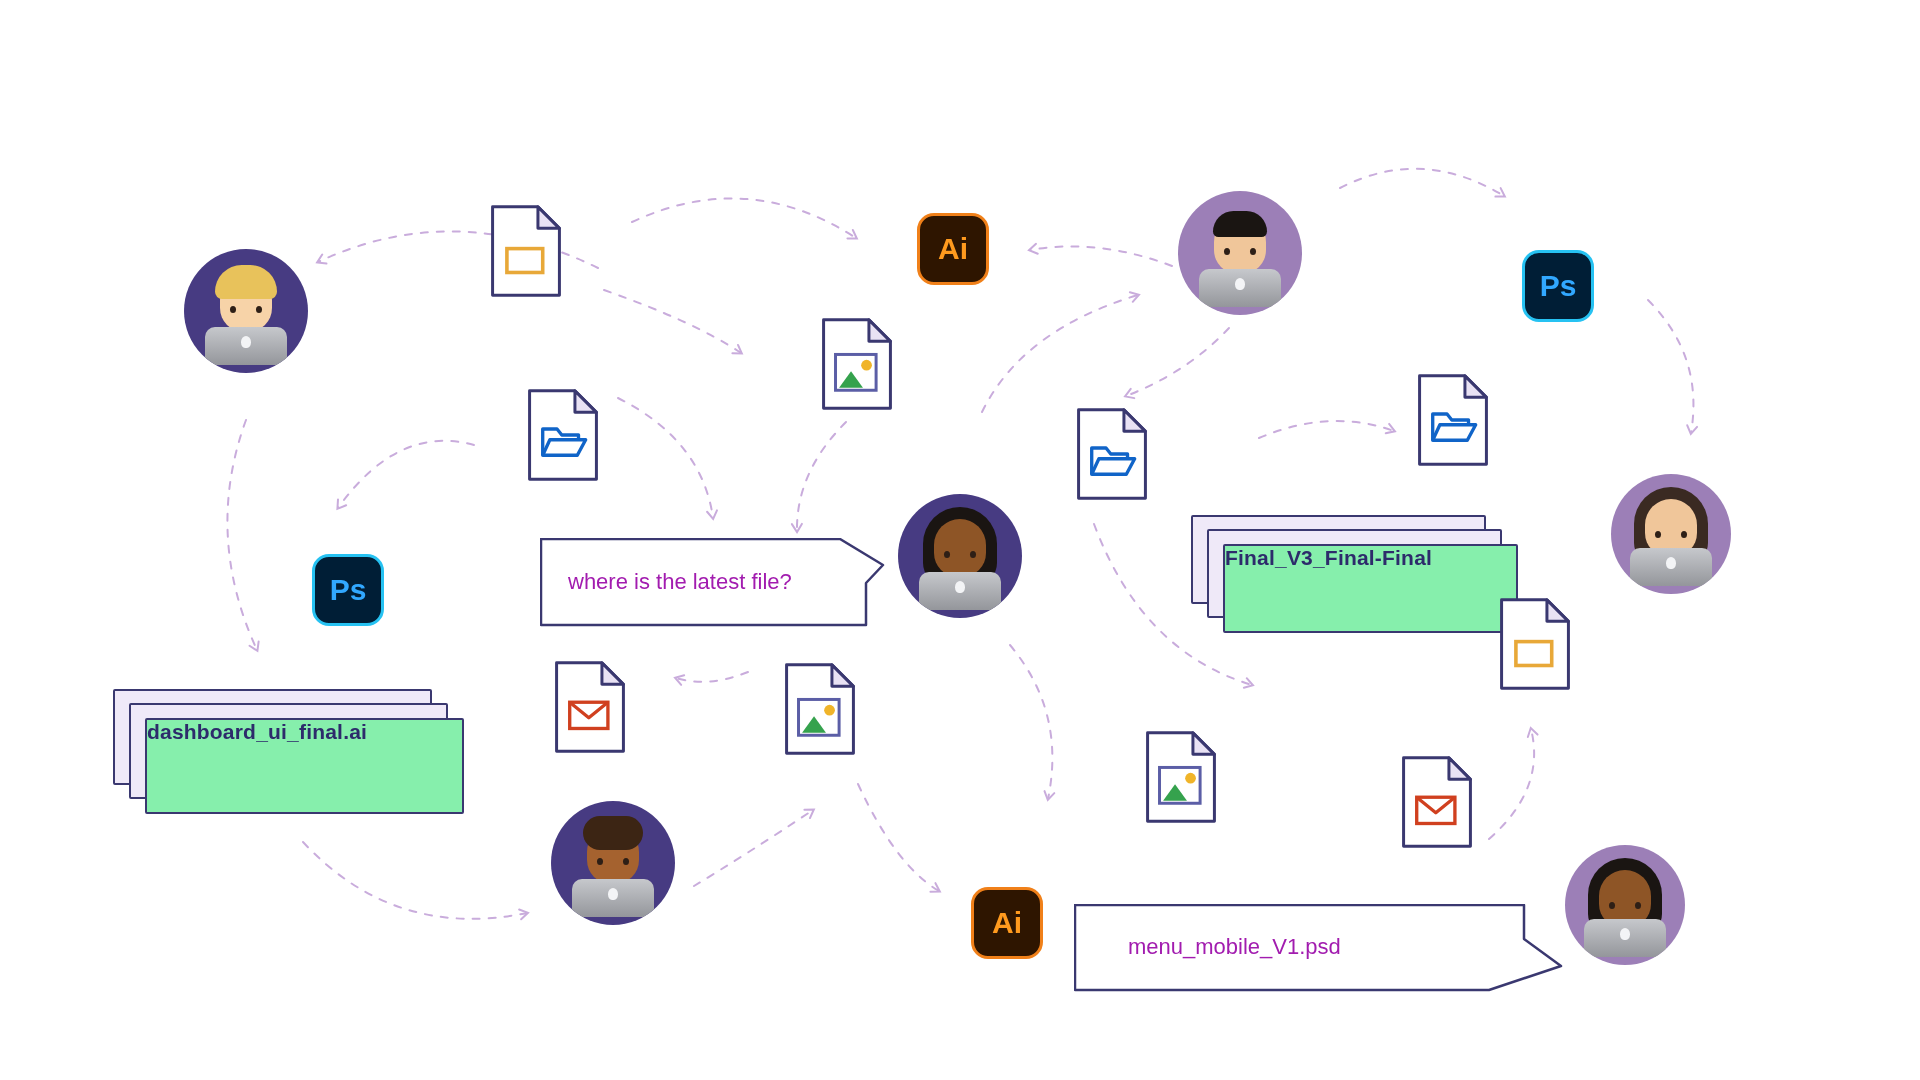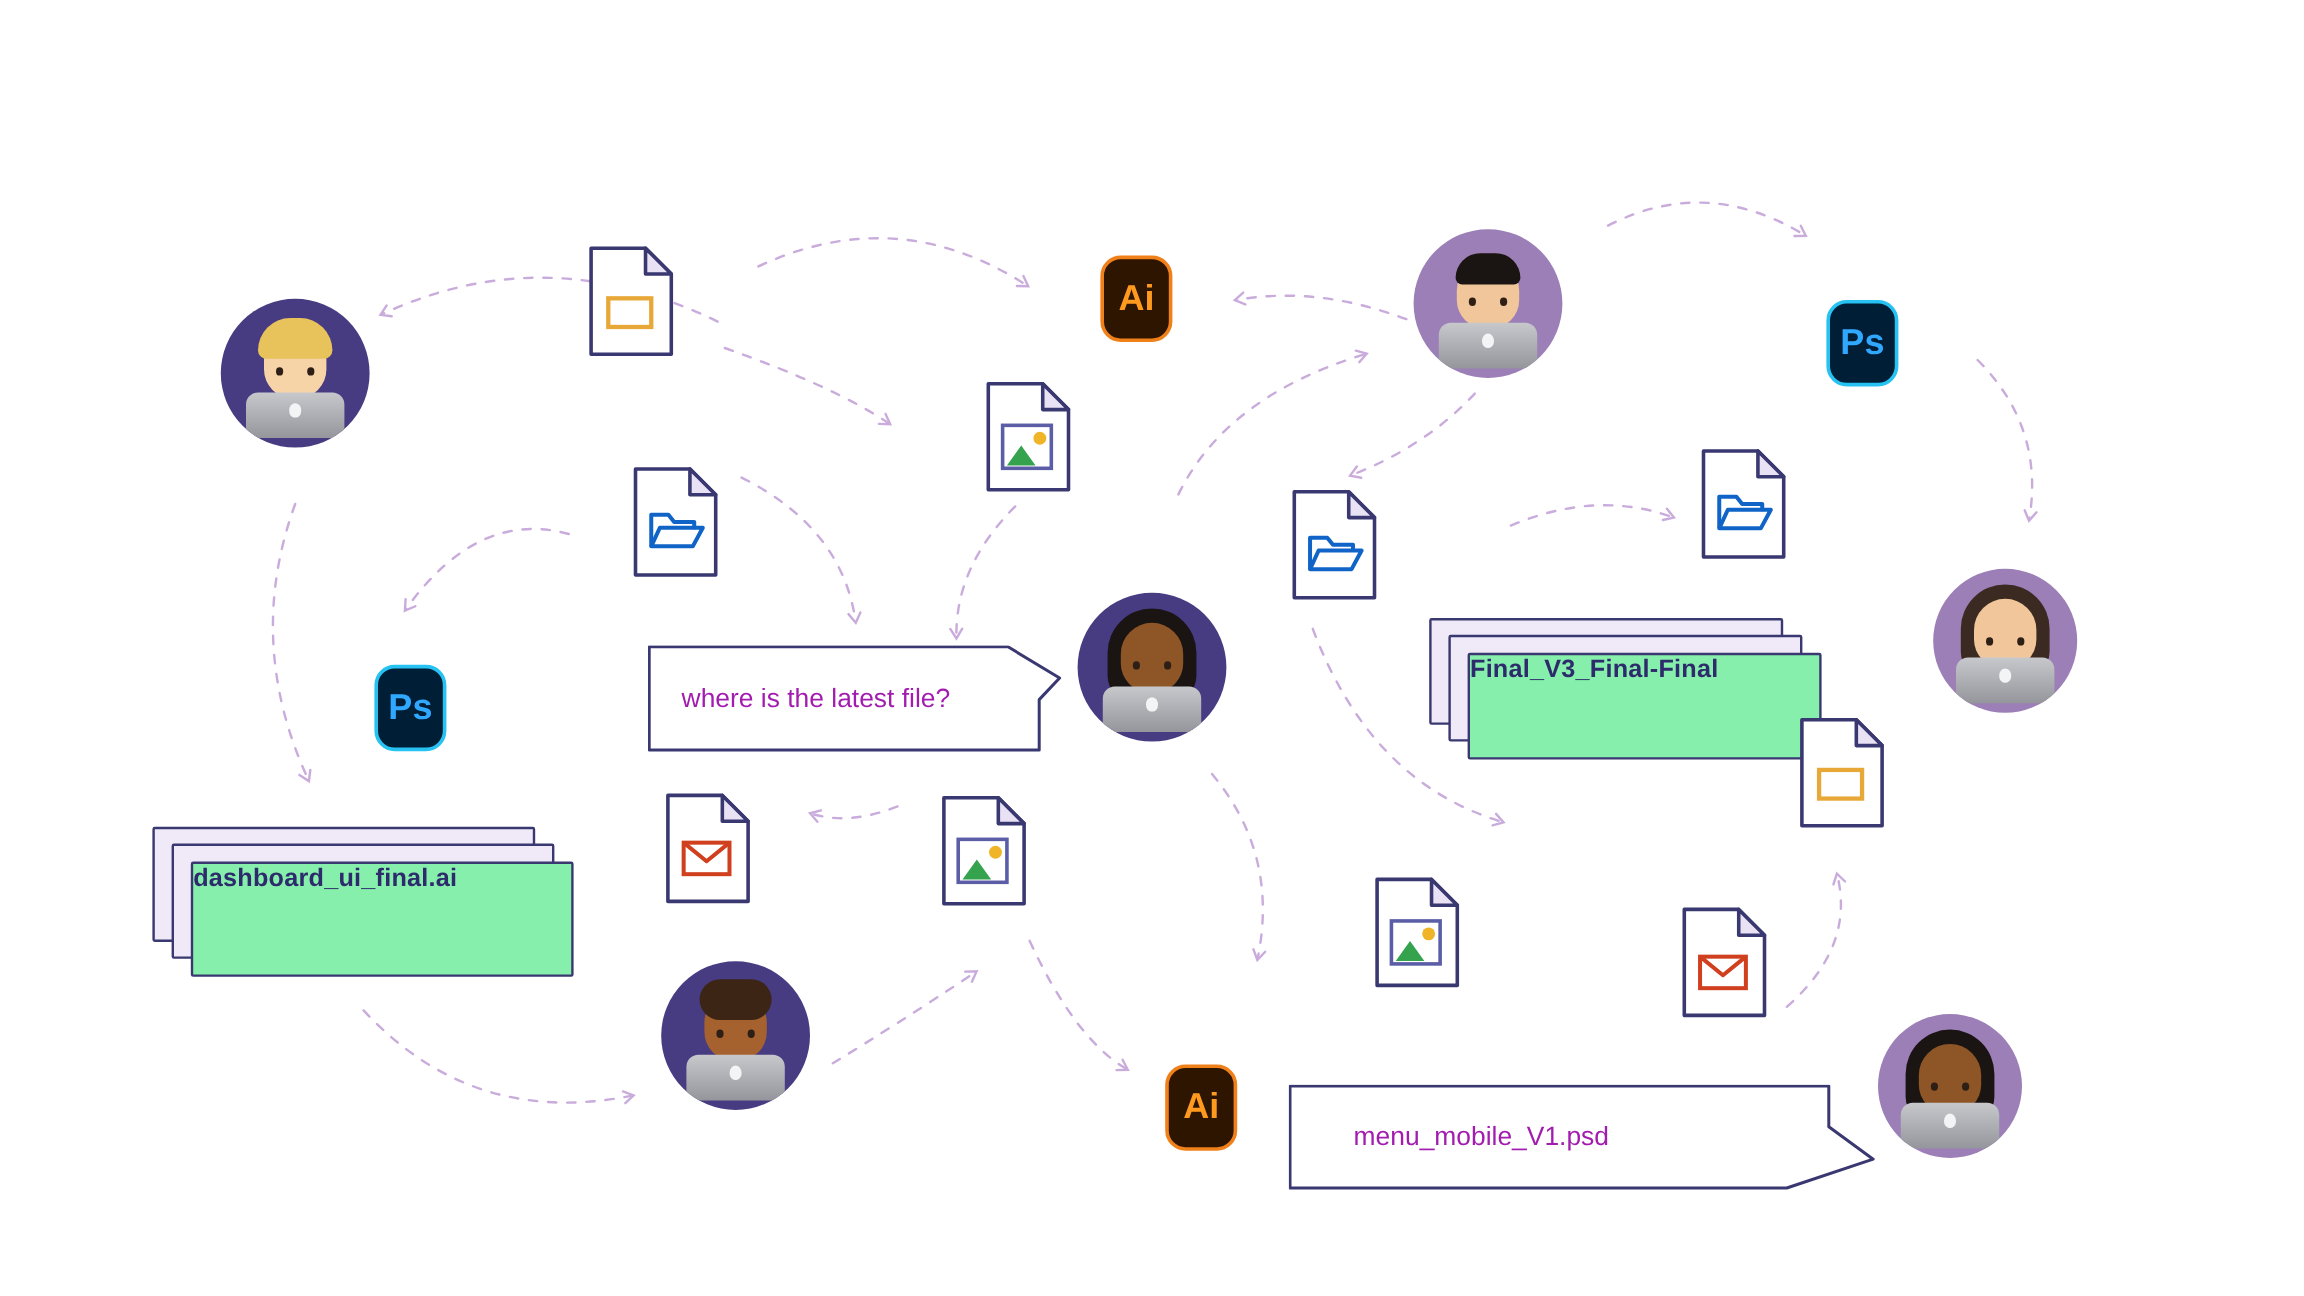--- a/index.html
+++ b/index.html
@@ -23,21 +23,21 @@
   .laptop { position:absolute; left:50%; transform:translateX(-50%); bottom:8px; width:82px; height:38px;
             background:linear-gradient(180deg,#C6C8CC,#94969B); border-radius:10px 10px 4px 4px; }
   .laptop::after { content:""; position:absolute; left:50%; top:9px; transform:translateX(-50%);
             width:10px; height:12px; background:#F3F4F6; border-radius:50% 50% 46% 46%; }
   .skin-light { background:#F7D3A8; } .skin-tan { background:#F0C69A; }
   .skin-brown { background:#A5622F; } .skin-deep { background:#8E5526; }
   .hair-blonde { background:#E8C25B; } .hair-black { background:#1A1512; }
   .hair-darkbrown { background:#3A2A22; } .hair-curl { background:#3C2514; }
 
   
-  .appicon { width:60px; height:72px; border-radius:17px; display:flex; align-items:center; justify-content:center;
+  .appicon { width:72px; height:72px; border-radius:17px; display:flex; align-items:center; justify-content:center;
              font-size:30px; font-weight:700; box-sizing:border-box; }
   .appicon.ps { background:#001E36; color:#31A8FF; border:3px solid #26C2F2; }
   .appicon.ai { background:#2E1500; color:#FF9A1E; border:3px solid #F08019; }
 
   
   .stack { }
   .sheet { position:absolute; box-sizing:border-box; border:2.5px solid #3A3870; border-radius:2px; background:#EFE9F8; }
   .sheet.front { background:#86efac; display:flex; }
   .label-text { font-size:21px; font-weight:700; color:#2D2B6B; letter-spacing:0.2px; white-space:nowrap; }
 
@@ -76,21 +76,21 @@
       <path d="M 1259 438 Q 1330 408 1394 431" marker-end="url(#arrow)"></path>
       <path d="M 1094 524 Q 1142 652 1252 685" marker-end="url(#arrow)"></path>
       <path d="M 1010 645 Q 1066 712 1048 799" marker-end="url(#arrow)"></path>
       <path d="M 858 784 Q 896 866 939 891" marker-end="url(#arrow)"></path>
       <path d="M 694 886 Q 747 854 813 810" marker-end="url(#arrow)"></path>
       <path d="M 303 842 Q 394 940 527 913" marker-end="url(#arrow)"></path>
       <path d="M 1489 839 Q 1546 789 1531 729" marker-end="url(#arrow)"></path>
     </g>
   </svg>
 
-  <div class="el stack" style="left:127px; top:689px; width:351px; height:125px;">
+  <div class="el stack" style="left:113px; top:689px; width:351px; height:125px;">
     <div class="sheet" style="left:0; top:0; width:319px; height:96px;"></div>
     <div class="sheet" style="left:16px; top:14px; width:319px; height:96px;"></div>
     <div class="sheet front" style="left:32px; top:29px; width:319px; height:96px;">
       <span class="label-text">dashboard_ui_final.ai</span>
     </div>
   </div>
 
   <div class="el stack" style="left:1191px; top:515px; width:327px; height:118px;">
     <div class="sheet" style="left:0; top:0; width:295px; height:89px;"></div>
     <div class="sheet" style="left:16px; top:14px; width:295px; height:89px;"></div>

